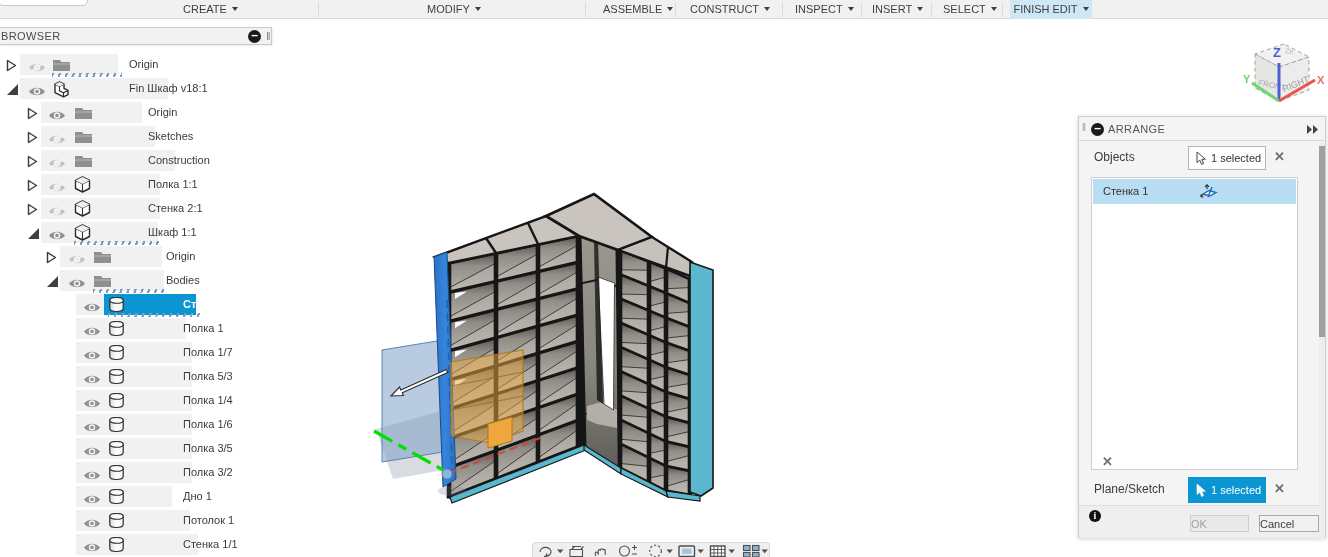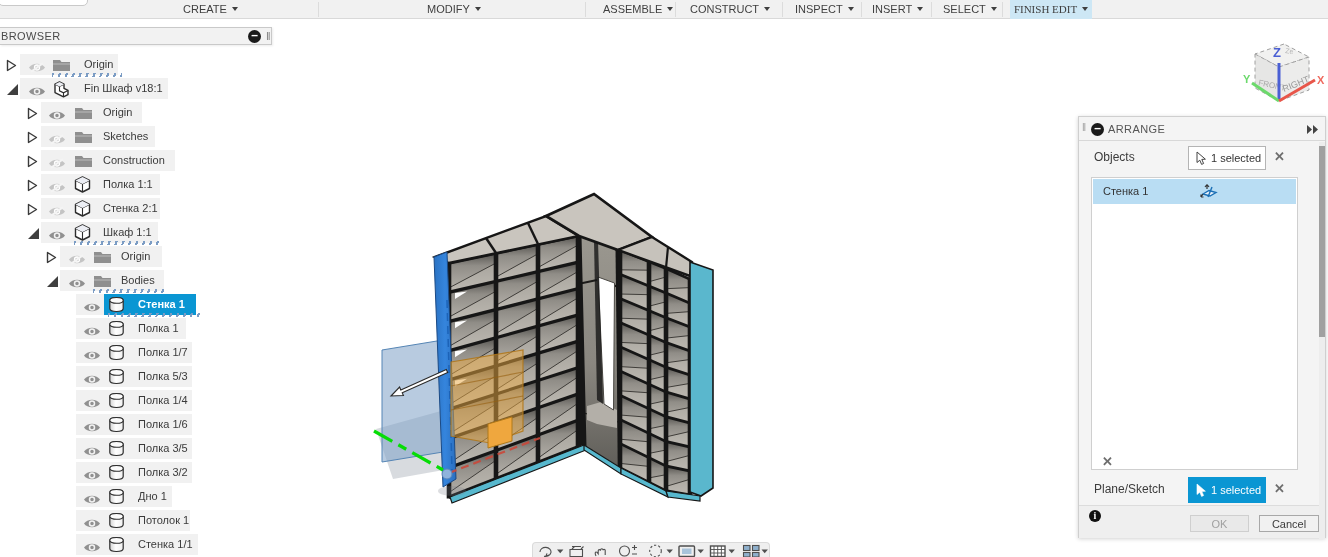--- a/index.html
+++ b/index.html
@@ -2,35 +2,35 @@
 <html><head><meta charset="utf-8">
 <style>
 * { margin:0; padding:0; box-sizing:border-box; }
 html,body { width:1328px; height:557px; overflow:hidden; background:#fff;
   font-family:"Liberation Sans", sans-serif; position:relative; }
 #topbar { position:absolute; left:0; top:0; width:1328px; height:19px; background:#f1f1f1;
   border-bottom:1px solid #d9d9d9; z-index:5; }
 #tab { position:absolute; left:-2px; top:-3px; width:90px; height:9px; background:#fff;
   border:1px solid #c9c9c9; border-radius:0 0 5px 5px; }
 .mi { position:absolute; top:0; height:19px; line-height:19px; font-size:11px; color:#3f3f3f; }
-.mi.fin { background:#cde7f5;font-family:Liberation Serif, serif; }
+.mi.fin { background:#cde7f5; }
 .car { display:inline-block; width:0; height:0; border-left:3.5px solid transparent;
   border-right:3.5px solid transparent; border-top:4px solid #3f3f3f; margin-left:5px; vertical-align:middle; margin-top:-2px;}
 .msep { position:absolute; top:2px; width:1px; height:15px; background:#dcdcdc; }
 #bheader { position:absolute; left:0; top:27px; width:272px; height:18px; background:#f2f2f2;
   border:1px solid #c9c9c9; border-left:none; box-shadow:1px 1px 2px rgba(0,0,0,0.08); z-index:4;}
 #bheader .t { position:absolute; left:1px; top:2px; font-size:11px; color:#4a4a4a; letter-spacing:0.4px; }
 #bheader .mdot { position:absolute; left:248px; top:2px; }
 .mdot { display:inline-block; width:13px; height:13px; background:#1a1a1a; border-radius:50%;
   color:#fff; font-size:12px; line-height:11px; text-align:center; font-weight:bold; }
 #bheader .g2 { position:absolute; left:266px; top:2px; font-size:11px; color:#7a7a7a; }
 .trow { position:absolute; height:21px; background:#f1f1f1; }
 .tsel { position:absolute; height:21px; background:#0a96d3; }
 .ticn { position:absolute; z-index:2; }
-.tlab { position:absolute; height:17px; line-height:21px; font-size:11px; color:#3a3a3a; z-index:2; white-space:nowrap; }
+.tlab { position:absolute; height:17px; line-height:21px; font-size:11px; color:#3a3a3a; z-index:2; white-space:nowrap;margin-left:45px; }
 .tlab.sel { color:#fff; font-weight:bold; }
 .hatch { position:absolute; height:4px;
   background:repeating-linear-gradient(110deg, #7b9cc4 0, #7b9cc4 2.2px, rgba(0,0,0,0) 2.2px, rgba(0,0,0,0) 6.5px); }
 #dlg { position:absolute; left:1078px; top:116px; width:248px; height:422px; background:#f4f4f4;
   border:1px solid #cfcfcf; box-shadow:0 1px 4px rgba(0,0,0,0.18); z-index:6; }
 #dlg-h { position:absolute; left:0; top:0; width:100%; height:24px; border-bottom:1px solid #d8d8d8; }
 #dlg-h .grip { position:absolute; left:3px; top:5px; font-size:10px; color:#9a9a9a; }
 #dlg-h .mdot { position:absolute; left:12px; top:6px; }
 #dlg-h .dtitle { position:absolute; left:29px; top:6px; font-size:11px; color:#555; letter-spacing:0.4px; }
 .drow { position:absolute; left:0; width:100%; height:28px; }
@@ -41,21 +41,21 @@
 .selbtn.blue { background:#0a96d3; color:#fff; border:1px solid #0a96d3; height:26px; top:1px; }
 .dx { position:absolute; font-size:13px; font-weight:bold; color:#6e6e6e; }
 #dlist { position:absolute; left:12px; top:60px; width:207px; height:293px; background:#fff;
   border:1px solid #cfcfcf; }
 #dlistsel { position:absolute; left:1px; top:1px; width:203px; height:25px; background:#b9ddf3;
   font-size:11px; color:#333; line-height:25px; padding-left:10px; }
 #dfoot { position:absolute; left:0; top:388px; width:100%; height:33px; background:#efefef;
   border-top:1px solid #dcdcdc; }
 #info { position:absolute; left:10px; top:4px; width:12px; height:12px; background:#111; color:#fff;
   border-radius:50%; font-size:10px; font-weight:bold; text-align:center; line-height:12px; font-family:"Liberation Serif",serif; }
-.btn { position:absolute; top:9px; height:17px; font-size:11px; text-align:center; line-height:16px; }
+.btn { position:absolute; top:9px; height:17px; font-size:11px; line-height:16px; }
 .btn.ok { left:111px; width:59px; background:#e9e9e9; border:1px solid #cfcfcf; color:#a0a0a0; }
 .btn.ca { left:180px; width:60px; background:#f1f1f1; border:1px solid #a8a8a8; color:#3c3c3c; }
 #dscroll { position:absolute; right:0; top:25px; width:6px; height:397px; background:#ededed; }
 #dthumb { position:absolute; left:0; top:4px; width:6px; height:191px; background:#a0a0a0; }
 </style></head>
 <body>
 <svg width="1328" height="557" viewBox="0 0 1328 557" style="position:absolute;left:0;top:0">
 <defs>
 <linearGradient id="cell" x1="0" y1="0" x2="0" y2="1">
         <stop offset="0" stop-color="#55534f"></stop>

